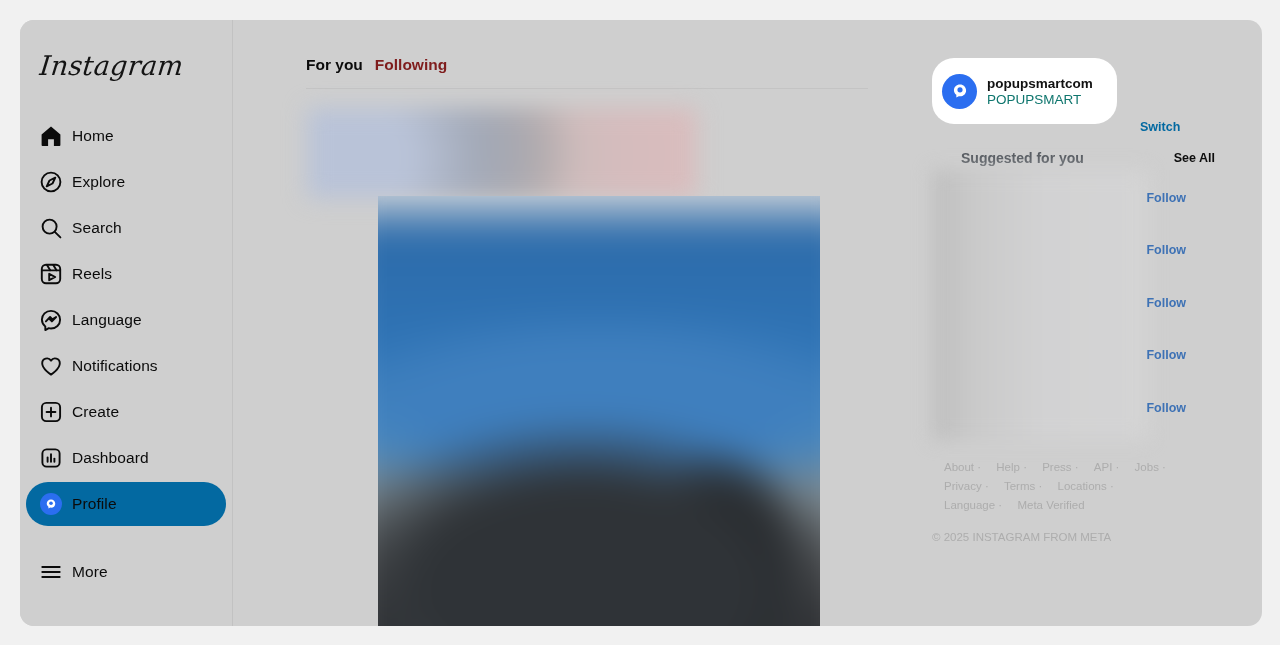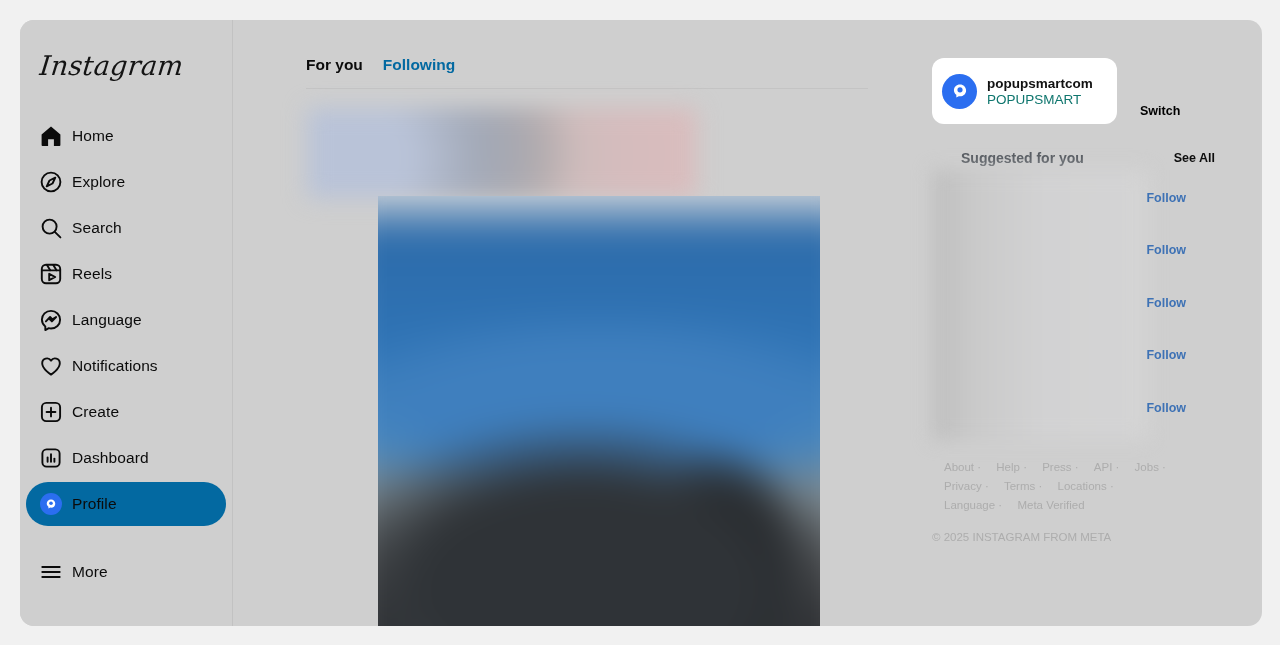--- a/index.html
+++ b/index.html
@@ -64,27 +64,27 @@
     background: #2b6ef0;
     display: flex; align-items: center; justify-content: center;
   }
   .av-pop.big { width: 35px; height: 35px; }
 
   
   #feed { position: absolute; left: 213px; top: 0; right: 330px; height: 100%; }
   #feed-tabs {
     position: absolute; left: 73px; top: 36px;
     width: 562px;
-    display: flex; align-items: center; gap: 20px;
+    display: flex; align-items: center; gap: 12px;
     padding-bottom: 14px;
     border-bottom: 1px solid #c4c4c4;
   }
   .feed-tab { font-size: 15.5px; cursor: pointer; }
   .feed-tab.active { color: #0b0b0b; font-weight: bold; }
-  .feed-tab.inactive { color: #0369a1; font-weight: bold; }
+  .feed-tab.inactive { color: #7f1d1d; font-weight: bold; }
 
   #stories-strip {
     position: absolute; left: 74px; top: 88px;
     width: 390px; height: 90px;
     border-radius: 3px;
     filter: blur(11px);
     background:
       radial-gradient(circle at 12% 55%, #b9c3d8 0 16%, transparent 55%),
       radial-gradient(circle at 33% 48%, #8d9199 0 15%, transparent 54%),
       radial-gradient(circle at 52% 52%, #c9bcbb 0 15%, transparent 54%),
@@ -110,30 +110,30 @@
       linear-gradient(180deg, #d7d9dc 0 4%, #2d6cab 14%, #2f74b6 38%, #4c8cc0 54%, #7b878e 66%, #5a5c5e 78%, #303134 92%, #3a3b3d 100%);
   }
 
   
   #rail { position: absolute; right: 70px; top: 0; width: 260px; height: 100%; }
 
   #account-card {
     position: absolute; left: 0; top: 38px;
     width: 185px; height: 66px;
     background: #fff;
-    border-radius: 12px;
+    border-radius: 22px;
     display: flex; align-items: center;
     padding-left: 10px; gap: 10px;
   }
   .acct-names { display: flex; flex-direction: column; gap: 1px; }
   #acct-user { font-size: 13.5px; font-weight: bold; color: #111; }
   #acct-name { font-size: 13.5px; color: #0f766e; }
   #switch-link {
-    position: absolute; left: 208px; top: 84px;
-    font-size: 12.5px; font-weight: bold; color: #000000;
+    position: absolute; left: 208px; top: 100px;
+    font-size: 12.5px; font-weight: bold; color: #0369a1;
     cursor: pointer;
   }
 
   #sugg-header {
     position: absolute; left: 0; top: 130px;
     width: 254px;
     display: flex; justify-content: space-between; align-items: center; margin-left: 29px;
   }
   #sugg-title { font-size: 14px; font-weight: bold; color: #555a60; }
   #sugg-seeall { font-size: 12.5px; font-weight: bold; color: #0d0d0d; cursor: pointer; }

